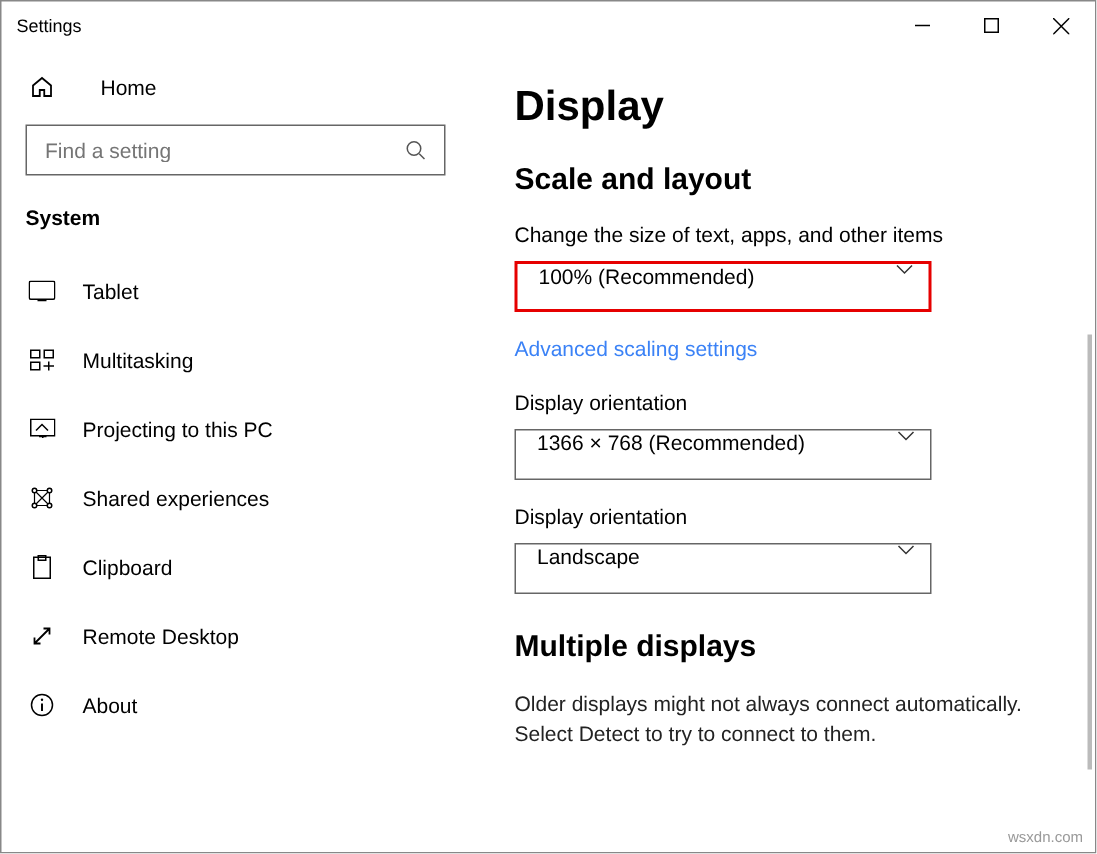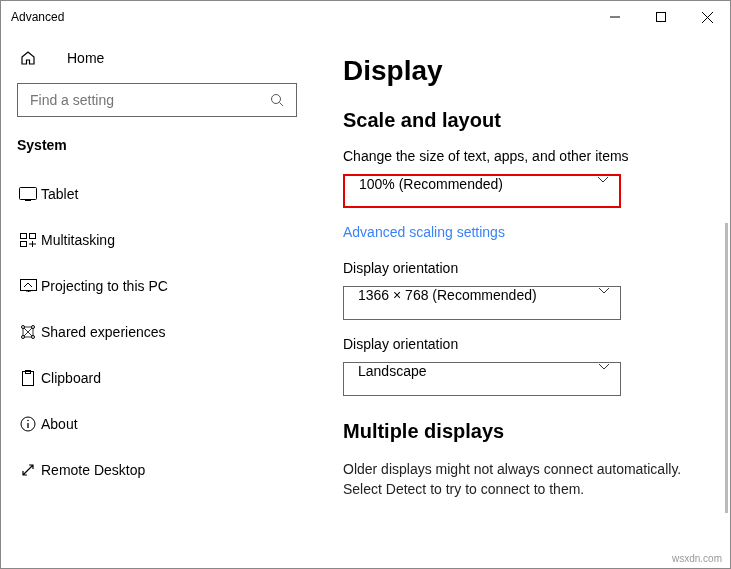--- a/index.html
+++ b/index.html
@@ -82,21 +82,21 @@
     font-weight: 600;
     font-size: 14px;
   }
   .nav-list {
     display: flex;
     flex-direction: column;
   }
   .nav-item {
     display: flex;
     align-items: center;
-    gap: 4px;
+    gap: 18px;
     padding: 14px 16px 14px 18px;
     font-size: 14px;
   }
   .icon-slot {
     width: 18px;
     height: 18px;
     display: flex;
     align-items: center;
     justify-content: center;
     flex-shrink: 0;
@@ -161,21 +161,21 @@
     color: #999;
   }
   svg { display: block; }
 </style>
 </head>
 <body>
 
 <div class="window">
 
   <div class="titlebar">
-    <span class="titlebar-title">Advanced</span>
+    <span class="titlebar-title">Settings</span>
     <div class="titlebar-controls">
       <div class="titlebar-btn">
         <svg width="10" height="10">
             <line x1="0" y1="5" x2="10" y2="5" stroke="#000" stroke-width="1"></line>
           </svg>
       </div>
       <div class="titlebar-btn">
         <svg width="10" height="10">
             <rect x="0.5" y="0.5" width="9" height="9" fill="none" stroke="#000" stroke-width="1"></rect>
           </svg>
@@ -269,35 +269,35 @@
                 <rect x="1.5" y="1.5" width="11" height="14" fill="none" stroke="#000"></rect>
                 <rect x="4.5" y="0.5" width="5" height="3" fill="none" stroke="#000"></rect>
               </svg>
           </span>
           <span>Clipboard</span>
         </div>
 
         <div class="nav-item">
           <span class="icon-slot">
             <svg width="16" height="16" viewBox="0 0 16 16">
+                <path d="M3 13 L13 3 M9 3 L13 3 L13 7 M3 9 L3 13 L7 13" fill="none" stroke="#000" stroke-width="1.2"></path>
+              </svg>
+          </span>
+          <span>Remote Desktop</span>
+        </div>
+
+        <div class="nav-item">
+          <span class="icon-slot">
+            <svg width="16" height="16" viewBox="0 0 16 16">
                 <circle cx="8" cy="8" r="7" fill="none" stroke="#000"></circle>
                 <circle cx="8" cy="4.5" r="0.8" fill="#000"></circle>
                 <line x1="8" y1="7" x2="8" y2="12" stroke="#000" stroke-width="1.3"></line>
               </svg>
           </span>
           <span>About</span>
-        </div>
-
-        <div class="nav-item">
-          <span class="icon-slot">
-            <svg width="16" height="16" viewBox="0 0 16 16">
-                <path d="M3 13 L13 3 M9 3 L13 3 L13 7 M3 9 L3 13 L7 13" fill="none" stroke="#000" stroke-width="1.2"></path>
-              </svg>
-          </span>
-          <span>Remote Desktop</span>
         </div>
 
       </div>
     </div>
 
     <div class="main">
       <div class="page-title">Display</div>
 
       <div class="section-title">Scale and layout</div>
 

